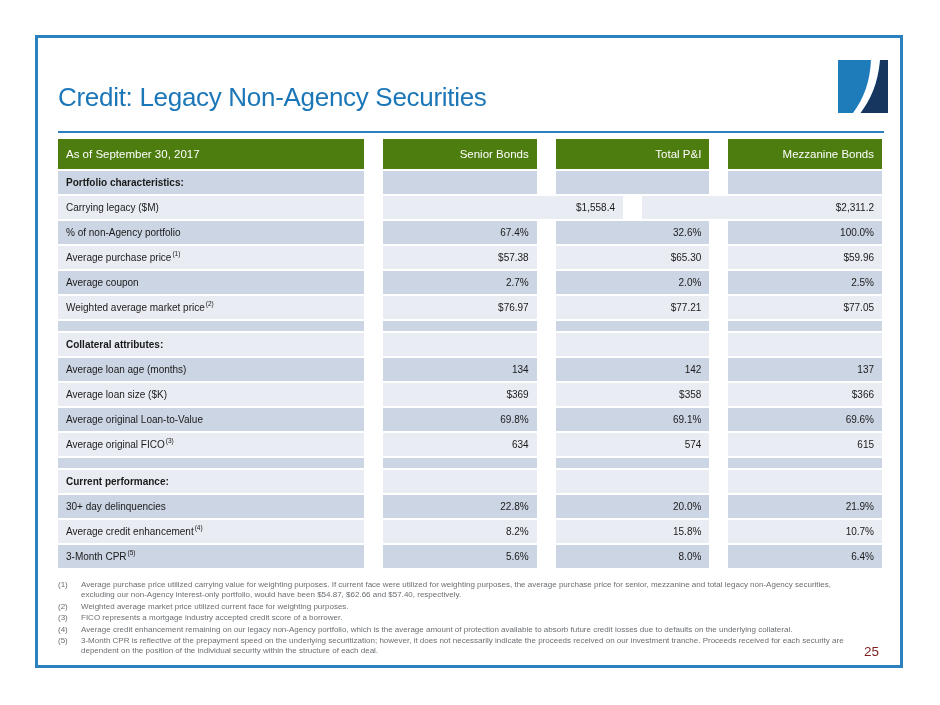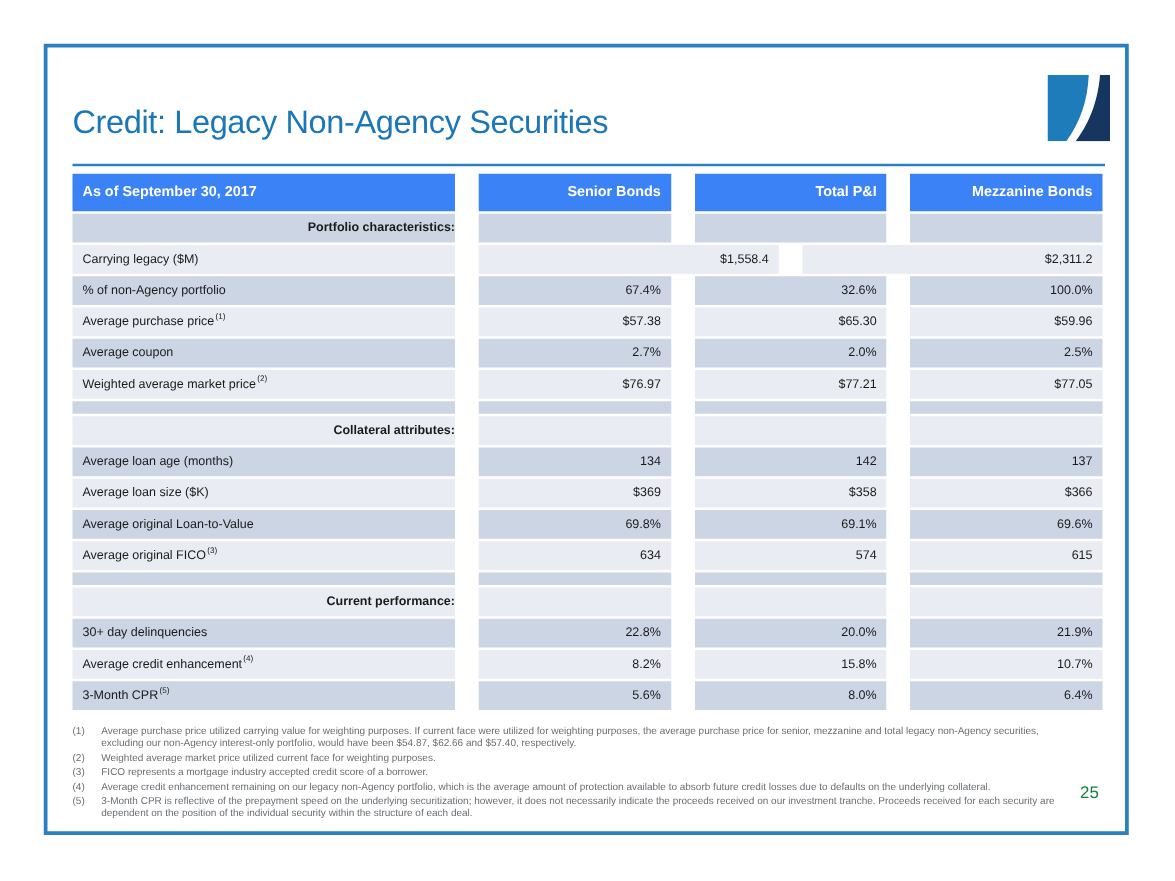--- a/index.html
+++ b/index.html
@@ -33,52 +33,52 @@
     width: 826px; height: 2px; background: #2b80c0;
   }
 
   
   .table { position: absolute; left: 58px; top: 139px; width: 824px; }
 
   .thead {
     display: flex; height: 30px; margin-bottom: 2px;
     color: #ffffff; font-size: 11.5px;
   }
-  .thead .cell { background: #3b82f6; font-weight: bold; }
+  .thead .cell { background: #4d7c0f; }
 
   .tr { display: flex; height: 23px; margin-bottom: 2px; }
   .tr.spacer { height: 10px; }
 
   .cell {
     display: flex; align-items: center;
     box-sizing: border-box; overflow: hidden; white-space: nowrap;
   }
   .cell.label { width: 306px; padding-left: 8px; }
   .cell.num   { flex: 1; margin-left: 19px; justify-content: flex-end; padding-right: 8px; }
 
   .tr .cell { font-size: 10px; color: #1a1a1a; }
   .tr.dark  .cell { background: #ccd5e3; }
   .tr.light .cell { background: #e9ecf3; }
-  .tr.section .cell.label { font-weight: bold; justify-content: flex-end; }
+  .tr.section .cell.label { font-weight: bold; }
 
   sup.fn-ref { font-size: 6.5px; line-height: 1; position: relative; top: -3px; margin-left: 1px; }
 
   
   .footnotes {
     position: absolute; left: 58px; top: 580px; width: 806px;
     margin: 0; padding: 0; list-style: none;
     color: #6a6e72; font-size: 8px; line-height: 10.4px;
   }
   .footnote { display: flex; margin-bottom: 1px; }
   .fn-marker { width: 23px; flex-shrink: 0; }
   .fn-text { flex: 1; }
 
   .page-number {
-    position: absolute; left: 864px; top: 626px;
-    font-size: 13.5px; color: #15803d;
+    position: absolute; left: 864px; top: 644px;
+    font-size: 13.5px; color: #7f1d1d;
   }
 </style>
 </head>
 <body>
 
 <div class="slide">
 
   <div class="frame"></div>
 
   <h1 class="title">Credit: Legacy Non-Agency Securities</h1>

